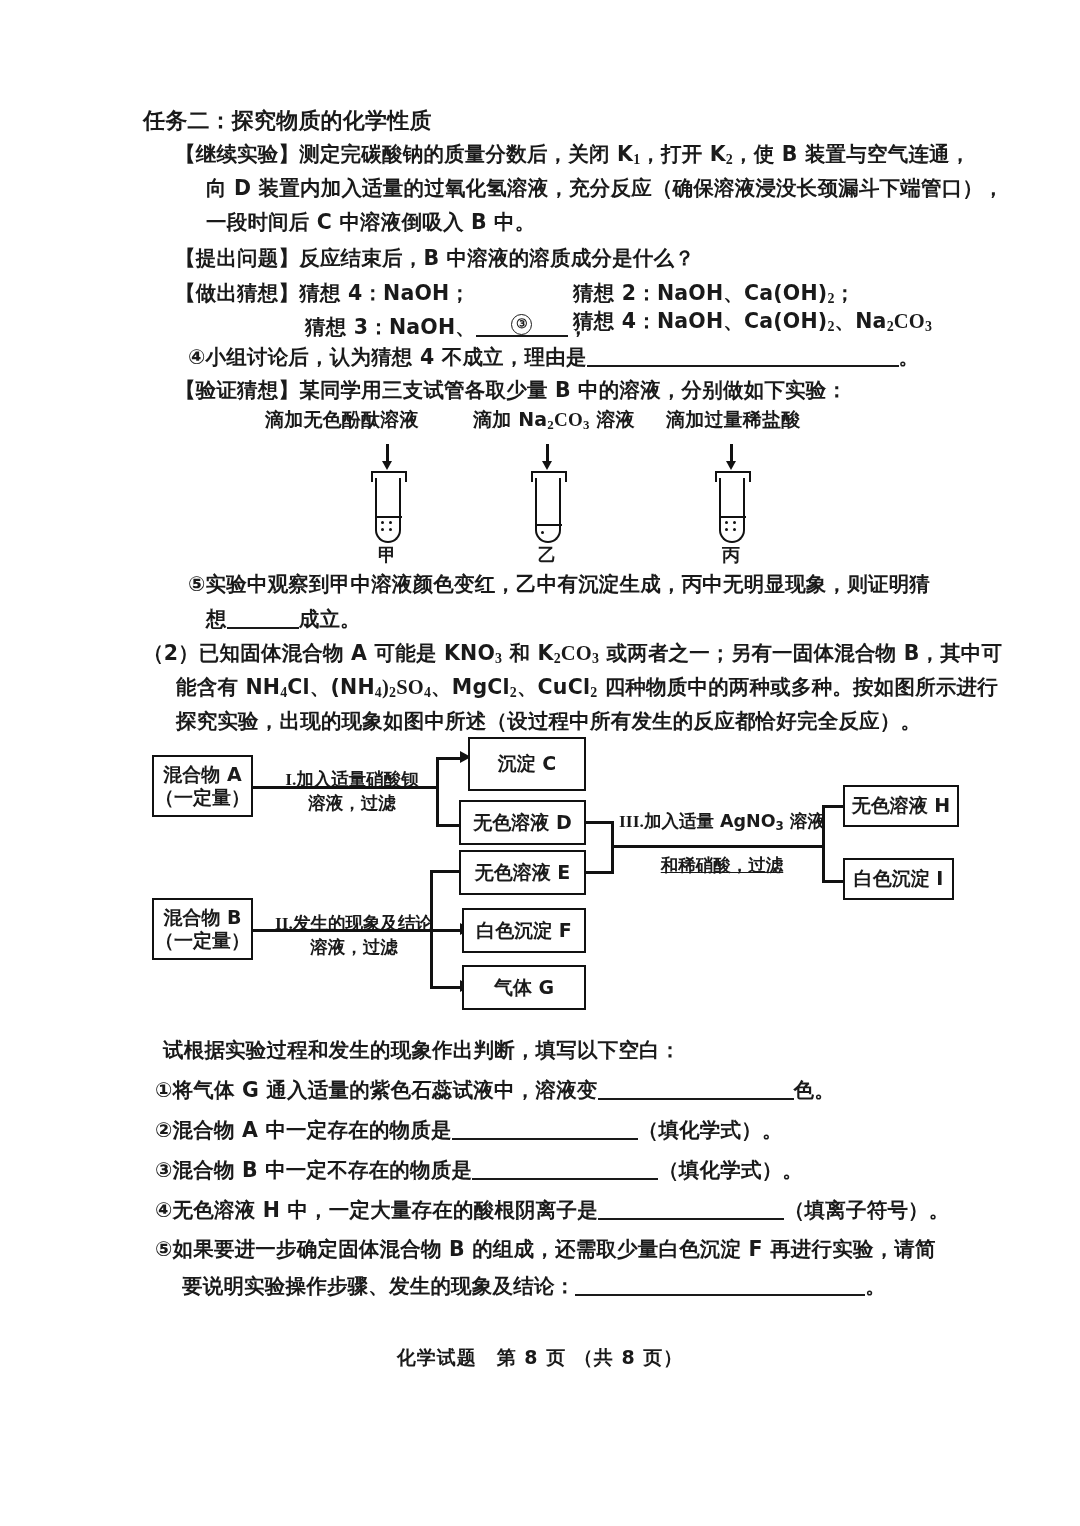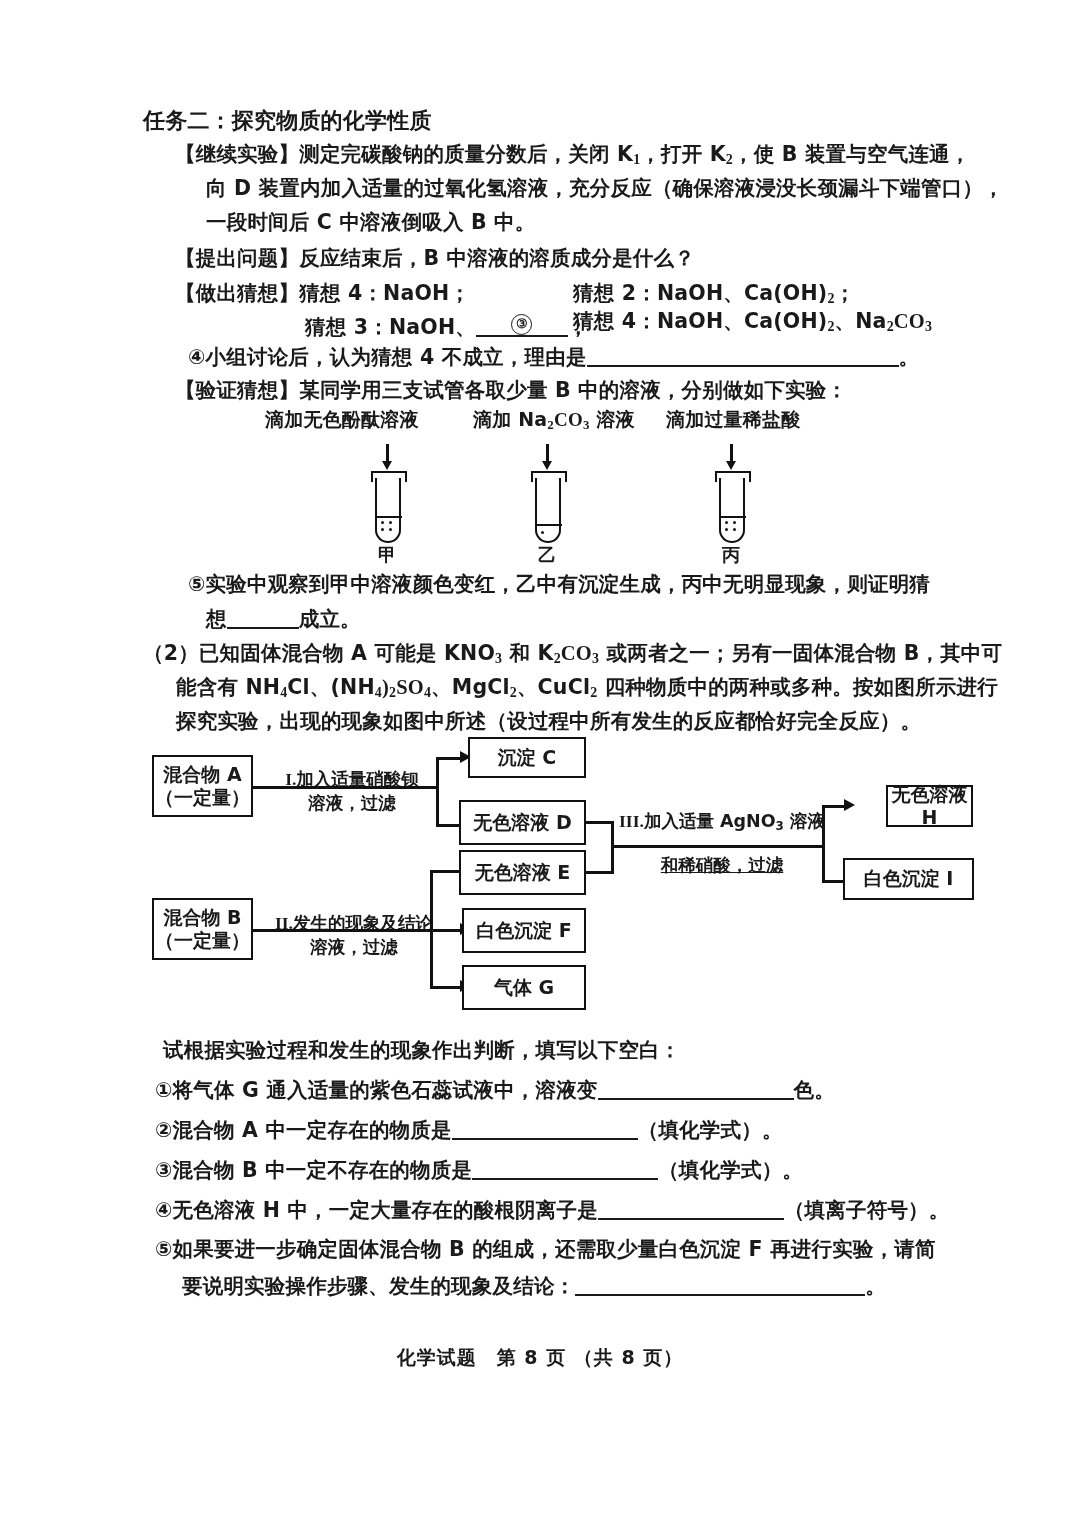--- a/index.html
+++ b/index.html
@@ -253,21 +253,21 @@
 
     <div class="hline" style="left:253px; top:929px; width:179px;"></div>
     <div class="vline" style="left:430px; top:872px; height:117px;"></div>
     <div class="hline" style="left:430px; top:870px; width:32px;"></div>
     <div class="ahead" style="left:460px; top:864px;"></div>
     <div class="hline" style="left:430px; top:929px; width:32px;"></div>
     <div class="ahead" style="left:460px; top:923px;"></div>
     <div class="hline" style="left:430px; top:986px; width:32px;"></div>
     <div class="ahead" style="left:460px; top:980px;"></div>
 
-    <div class="fbox" style="left:468px; top:737px; width:118px; height:41px;">沉淀 C</div>
+    <div class="fbox" style="left:468px; top:737px; width:118px; height:54px;">沉淀 C</div>
     <div class="fbox" style="left:459px; top:800px; width:127px; height:45px;">无色溶液 D</div>
     <div class="fbox" style="left:459px; top:850px; width:127px; height:45px;">无色溶液 E</div>
     <div class="fbox" style="left:462px; top:908px; width:124px; height:45px;">白色沉淀 F</div>
     <div class="fbox" style="left:462px; top:965px; width:124px; height:45px;">气体 G</div>
 
     <div class="hline" style="left:586px; top:821px; width:28px;"></div>
     <div class="hline" style="left:586px; top:871px; width:28px;"></div>
     <div class="vline" style="left:611px; top:821px; height:53px;"></div>
 
     <div class="hline" style="left:611px; top:845px; width:214px;"></div>
@@ -275,22 +275,22 @@
       <div><span class="rom">III.</span><span class="cn">加入适量 AgNO</span><sub>3</sub><span class="cn"> 溶液</span></div>
       <div class="cn" style="margin-top:20px;text-decoration:underline;">和稀硝酸，过滤</div>
     </div>
 
     <div class="vline" style="left:822px; top:807px; height:76px;"></div>
     <div class="hline" style="left:822px; top:805px; width:24px;"></div>
     <div class="ahead" style="left:844px; top:799px;"></div>
     <div class="hline" style="left:822px; top:880px; width:24px;"></div>
     <div class="ahead" style="left:844px; top:874px;"></div>
 
-    <div class="fbox" style="left:886px; top:785px; width:87px; height:42px;">无色溶液 H</div>
-    <div class="fbox" style="left:843px; top:858px; width:131px; height:42px;">白色沉淀 I</div>
+    <div class="fbox" style="left:843px; top:785px; width:116px; height:42px;">无色溶液 H</div>
+    <div class="fbox" style="left:843px; top:858px; width:111px; height:42px;">白色沉淀 I</div>
   </div>
 
   <div class="tline cn" style="left:163px; top:1040px;">试根据实验过程和发生的现象作出判断，填写以下空白：</div>
 
   <div class="tline" style="left:155px; top:1079px;">
     <span class="cn">①将气体 G 通入适量的紫色石蕊试液中，溶液变</span><span class="blank" style="width:196px;"></span><span class="cn">色。</span>
   </div>
 
   <div class="tline" style="left:155px; top:1119px;">
     <span class="cn">②混合物 A 中一定存在的物质是</span><span class="blank" style="width:186px;"></span><span class="cn">（填化学式）。</span>

